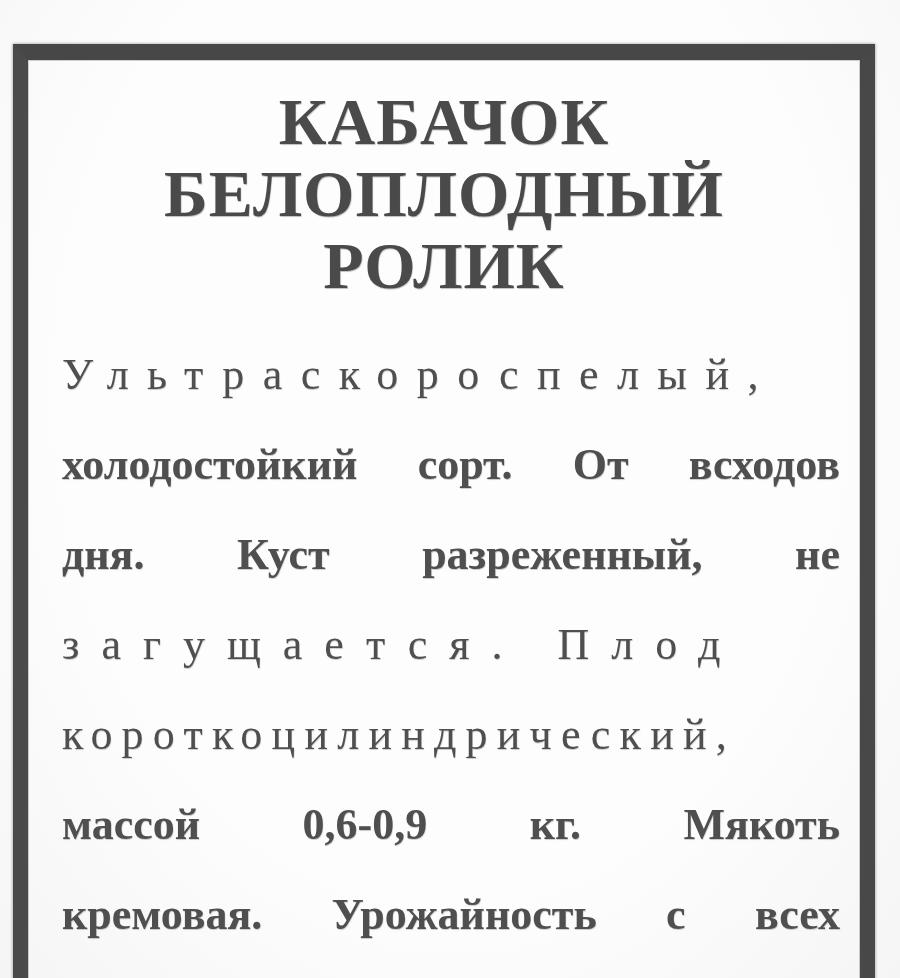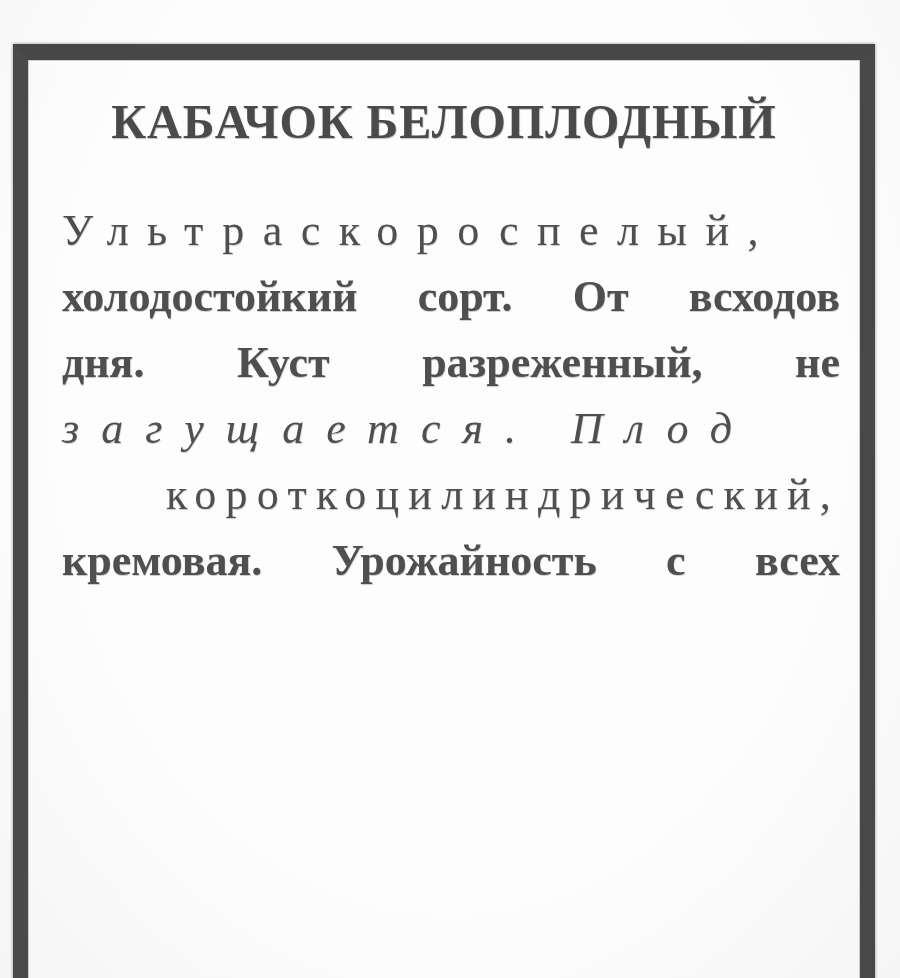--- a/index.html
+++ b/index.html
@@ -35,64 +35,67 @@
     border-bottom: none;
     box-shadow:
       inset 0 0 0 1px rgba(70,70,70,0.25),
       0 0 3px rgba(60,60,60,0.55);
   }
   .title {
     margin: 26px 8px 0 8px;
     text-align: center;
     font-weight: bold;
     color: #4a4a4a;
-    font-size: 48px;
+    font-size: 66px;
     line-height: 72px;
     letter-spacing: 1px;
     text-shadow: 0.6px 0.6px 0.8px rgba(80,80,80,0.35);
   }
   .title .t-line {
     display: block;
   }
   .body-text {
     margin: 40px 20px 0 34px;
     color: #4f4f4f;
     font-size: 44px;
     line-height: 66px;
     text-shadow: 0.5px 0.5px 0.7px rgba(90,90,90,0.3);
   }
   .line {
     white-space: nowrap;
     text-align: left;
+    margin-top: 24px;
   }
   
   .line.justify {
     white-space: normal;
     text-align: justify;
     text-align-last: justify;
     font-weight: bold;
   }
   
   .line.spread-xl { letter-spacing: 0.42em; }
-  .line.spread-lg { letter-spacing: 0.50em; font-style: italic; }
-  .line.spread-md { letter-spacing: 0.21em; text-align: right; }
+  .line.spread-lg { letter-spacing: 0.50em; }
+  .line.spread-md { letter-spacing: 0.21em; }
 </style>
 </head>
 <body>
 
 <div class="scan-surface">
   <div class="frame">
 
     <h1 class="title">
       <span class="t-line">КАБАЧОК БЕЛОПЛОДНЫЙ</span>
+      <span class="t-line">РОЛИК</span>
     </h1>
 
     <div class="body-text">
       <div class="line spread-xl">Ультраскороспелый,</div>
       <div class="line justify">холодостойкий сорт. От всходов</div>
       <div class="line justify">дня. Куст разреженный, не</div>
       <div class="line spread-lg">загущается. Плод</div>
       <div class="line spread-md">короткоцилиндрический,</div>
+      <div class="line justify">массой 0,6-0,9 кг. Мякоть</div>
       <div class="line justify">кремовая. Урожайность с всех</div>
     </div>
 
   </div>
 </div>
 
 </body></html>

